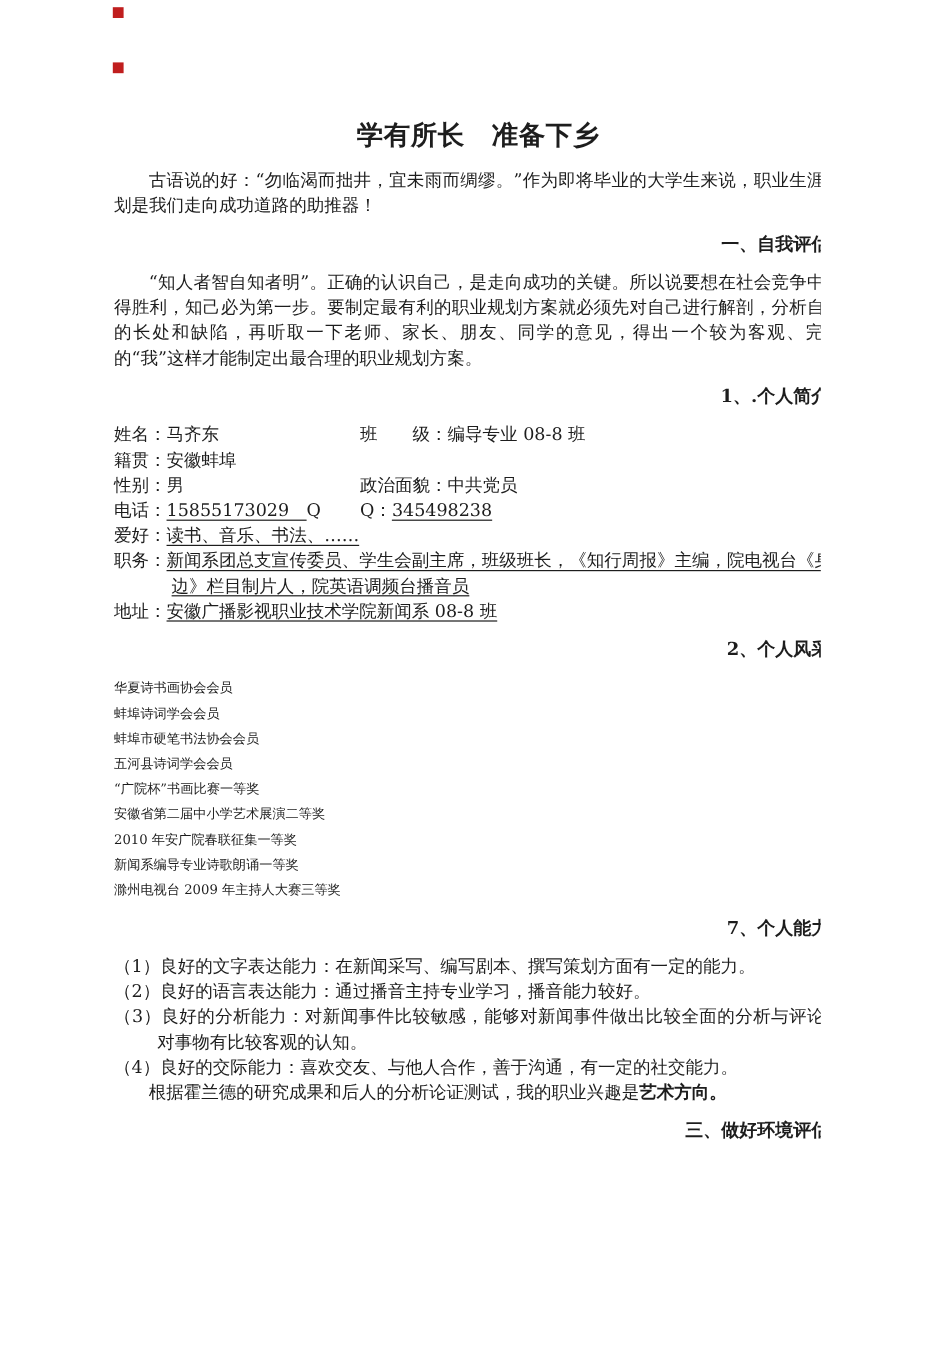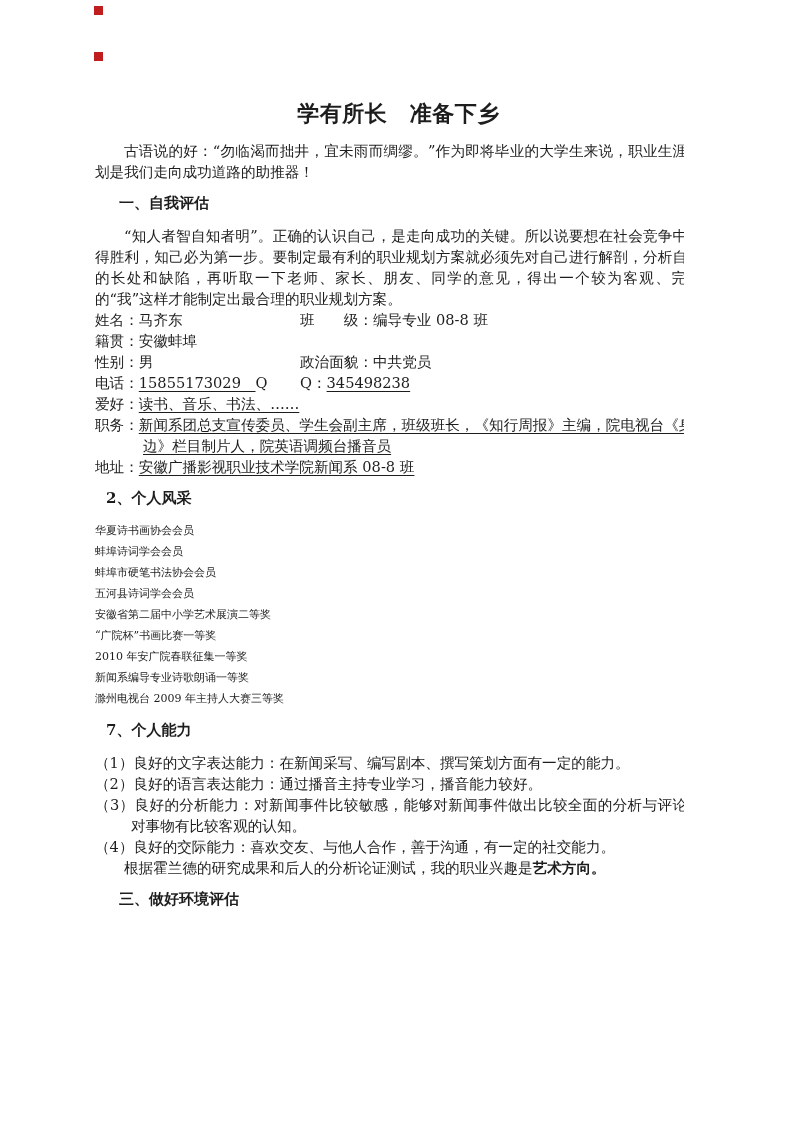--- a/index.html
+++ b/index.html
@@ -22,21 +22,21 @@
     letter-spacing:0.5px;
   }
   .para {
     margin:0;
     font-size:14.6px; line-height:21px;
     text-align:justify;
   }
   .indent { text-indent:29px; }
   .heading {
     margin:11px;
-    font-size:15px; font-weight:bold; line-height:21px;
+    font-size:15px; font-weight:bold; line-height:21px;text-align:right;
   }
   .heading-pad { padding-left:13px; }
   .prow { font-size:14.6px; line-height:21px; }
   .col1 { display:inline-block; width:205px; vertical-align:top; }
   .u { text-decoration:underline; text-underline-offset:3px; }
   .hang-duty { padding-left:48px; text-indent:-48px; }
   .hang-ability { padding-left:36px; text-indent:-36px; }
   .list-line { font-size:11px; line-height:21px; }
   .interest { font-weight:bold; text-underline-offset:3px; }
   .interest-period { font-weight:bold; }
@@ -51,20 +51,21 @@
 
   <div class="content">
 
     <h1 class="doc-title">学有所长　准备下乡</h1>
 
     <p class="para indent">古语说的好：“勿临渴而拙井，宜未雨而绸缪。”作为即将毕业的大学生来说，职业生涯规划是我们走向成功道路的助推器！</p>
 
     <div class="heading heading-pad">一、自我评估</div>
     <p class="para indent">“知人者智自知者明”。正确的认识自己，是走向成功的关键。所以说要想在社会竞争中取得胜利，知己必为第一步。要制定最有利的职业规划方案就必须先对自己进行解剖，分析自己的长处和缺陷，再听取一下老师、家长、朋友、同学的意见，得出一个较为客观、完整的“我”这样才能制定出最合理的职业规划方案。</p>
 
+    <div class="heading">1、.个人简介</div>
 
     <div class="prow">
       <span class="col1">姓名：马齐东</span><span>班　　级：编导专业 08-8 班</span>
     </div>
     <div class="prow">
       <span>籍贯：安徽蚌埠</span>
     </div>
     <div class="prow">
       <span class="col1">性别：男</span><span>政治面貌：中共党员</span>
     </div>
@@ -79,22 +80,22 @@
     </div>
     <div class="prow">
       <span>地址：</span><span class="u">安徽广播影视职业技术学院新闻系 08-8 班</span>
     </div>
 
     <div class="heading">2、个人风采</div>
     <div class="list-line">华夏诗书画协会会员</div>
     <div class="list-line">蚌埠诗词学会会员</div>
     <div class="list-line">蚌埠市硬笔书法协会会员</div>
     <div class="list-line">五河县诗词学会会员</div>
+    <div class="list-line">“广院杯”书画比赛一等奖</div>
     <div class="list-line">安徽省第二届中小学艺术展演二等奖</div>
-    <div class="list-line">“广院杯”书画比赛一等奖</div>
     <div class="list-line">2010 年安广院春联征集一等奖</div>
     <div class="list-line">新闻系编导专业诗歌朗诵一等奖</div>
     <div class="list-line">滁州电视台 2009 年主持人大赛三等奖</div>
 
     <div class="heading">7、个人能力</div>
     <div class="para hang-ability">（1）良好的文字表达能力：在新闻采写、编写剧本、撰写策划方面有一定的能力。</div>
     <div class="para hang-ability">（2）良好的语言表达能力：通过播音主持专业学习，播音能力较好。</div>
     <div class="para hang-ability">（3）良好的分析能力：对新闻事件比较敏感，能够对新闻事件做出比较全面的分析与评论，对事物有比较客观的认知。</div>
     <div class="para hang-ability">（4）良好的交际能力：喜欢交友、与他人合作，善于沟通，有一定的社交能力。</div>
 

